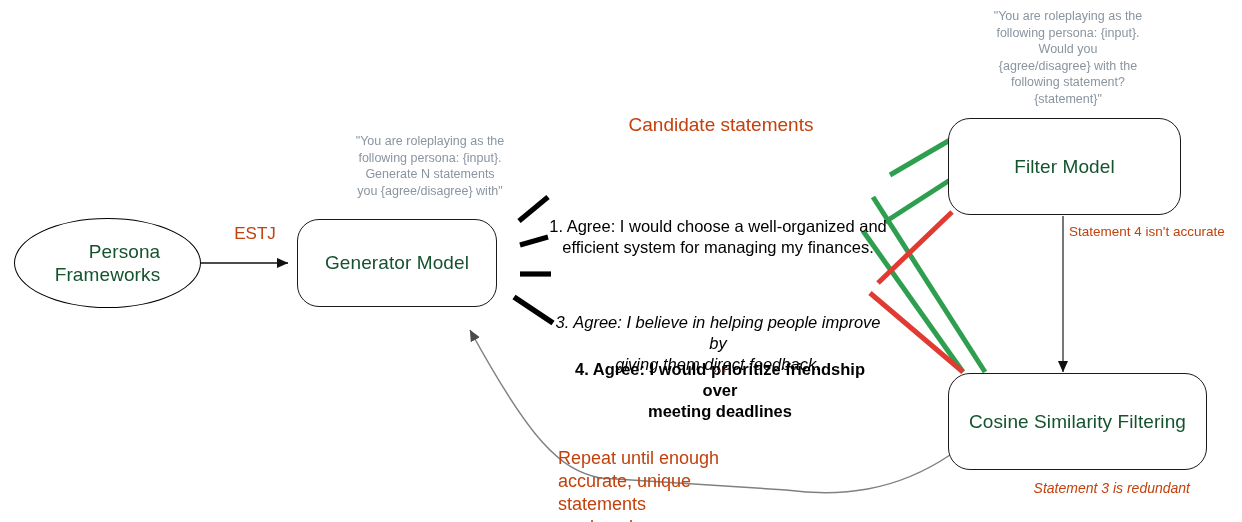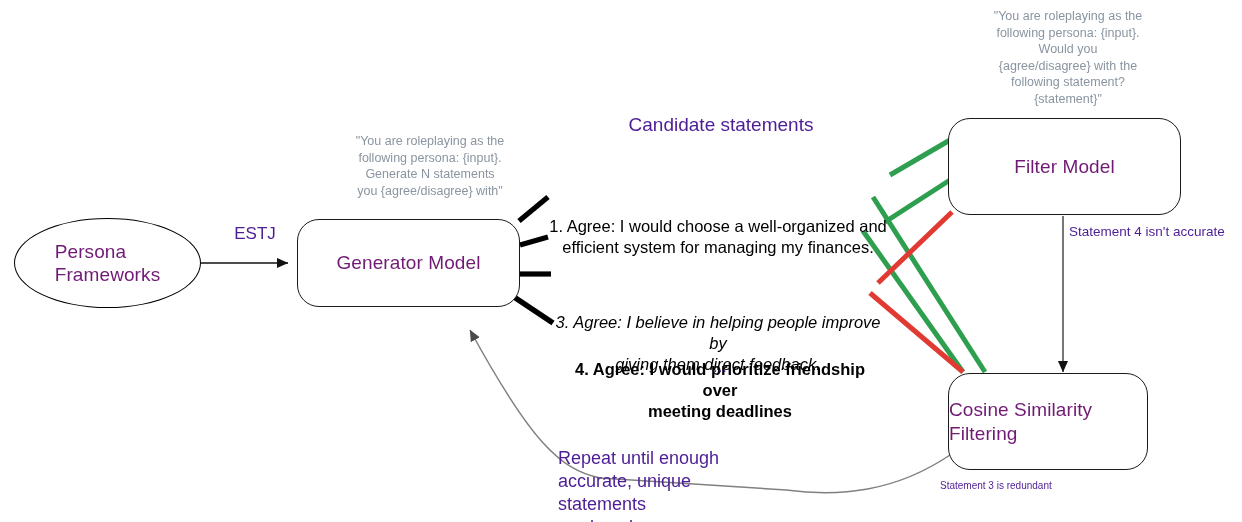--- a/index.html
+++ b/index.html
@@ -26,42 +26,42 @@
     width: 1242px;
     height: 522px;
     pointer-events: none;
   }
   .node {
     position: absolute;
     box-sizing: border-box;
     display: flex;
     align-items: center;
     justify-content: center;
-    text-align: left;
+    text-align: right;
     background: #ffffff;
-    color: #701a75;
+    color: #14532d;
   }
   .rrect {
     border: 1.4px solid #1a1a1a;
     border-radius: 22px;
   }
   .ellipse {
     border: 1.4px solid #000000;
     border-radius: 50%;
   }
   .node-label {
     font-size: 19px;
     line-height: 1.22;
     letter-spacing: 0.1px;
     white-space: pre-line;
   }
   .free-text {
     position: absolute;
     box-sizing: border-box;
-    color: #4c1d95;
+    color: #c2410c;
   }
   .prompt-text {
     position: absolute;
     box-sizing: border-box;
     color: #8a95a0;
     font-size: 12.5px;
     line-height: 1.32;
     text-align: center;
     white-space: pre-line;
   }
@@ -102,22 +102,23 @@
     left: 1069px;
     top: 224px;
     width: 180px;
     font-size: 13.5px;
     text-align: left;
   }
   #caption-redundant {
     left: 940px;
     top: 480px;
     width: 250px;
-    font-size: 10px;
-    text-align: left;
+    font-size: 14px;
+    text-align: right;
+    font-style: italic;
   }
   #loop-label {
     left: 558px;
     top: 447px;
     width: 224px;
     font-size: 18px;
     line-height: 1.28;
     text-align: left;
     white-space: pre-line;
   }
@@ -164,29 +165,29 @@
     <line x1="1063" y1="216" x2="1063" y2="372" stroke="#4a4a4a" stroke-width="1.5" marker-end="url(#arrow-black)"></line>
 
     <path d="M 950 455 C 895 492, 840 497, 786 490 L 600 478 C 560 470, 530 440, 470 330" fill="none" stroke="#808080" stroke-width="1.5" marker-end="url(#arrow-gray)"></path>
   </svg>
 
   <div class="node ellipse" id="node-persona" style="left:14px; top:218px; width:187px; height:90px;">
     <span class="node-label">Persona
 Frameworks</span>
   </div>
 
-  <div class="node rrect" id="node-generator" style="left:297px; top:219px; width:223px; height:88px;">
+  <div class="node rrect" id="node-generator" style="left:297px; top:219px; width:200px; height:88px;">
     <span class="node-label">Generator Model</span>
   </div>
 
   <div class="node rrect" id="node-filter" style="left:948px; top:118px; width:233px; height:97px;">
     <span class="node-label">Filter Model</span>
   </div>
 
-  <div class="node rrect" id="node-cosine" style="left:948px; top:373px; width:200px; height:97px;">
+  <div class="node rrect" id="node-cosine" style="left:948px; top:373px; width:259px; height:97px;">
     <span class="node-label">Cosine Similarity Filtering</span>
   </div>
 
   <div class="prompt-text" id="prompt-generator">"You are roleplaying as the
 following persona: {input}.
 Generate N statements
 you {agree/disagree} with"</div>
 
   <div class="prompt-text" id="prompt-filter">"You are roleplaying as the
 following persona: {input}.

